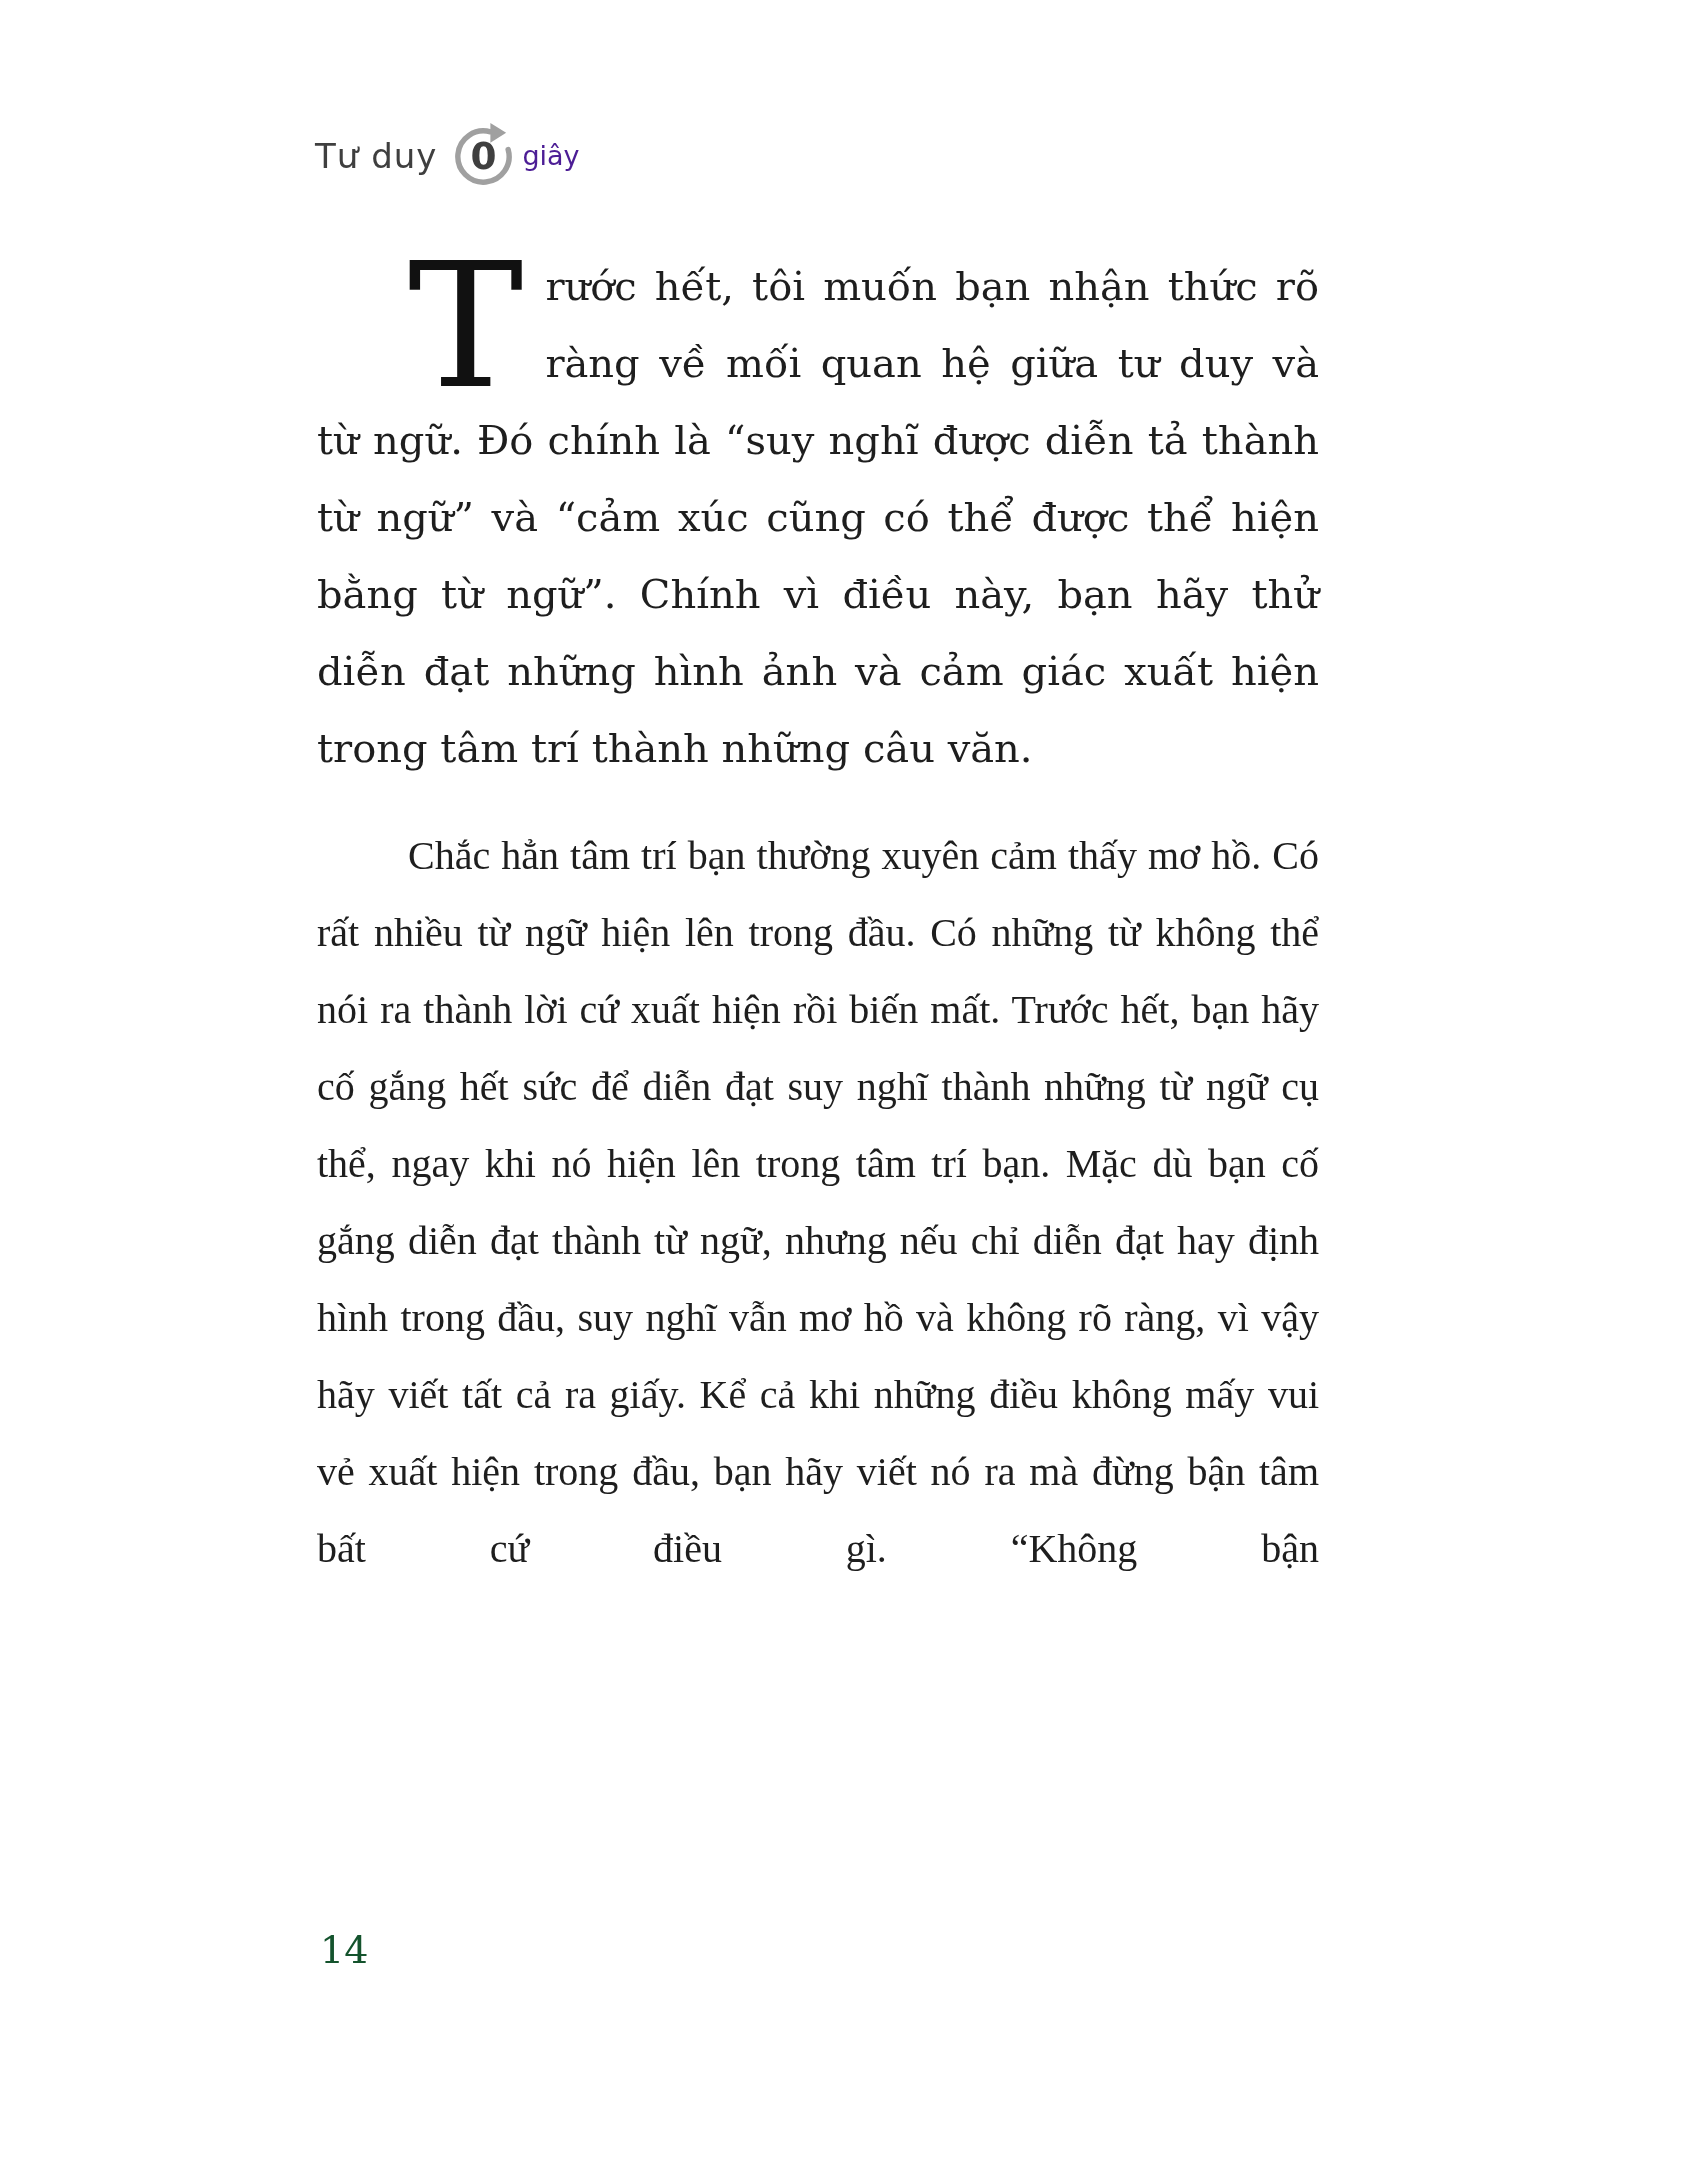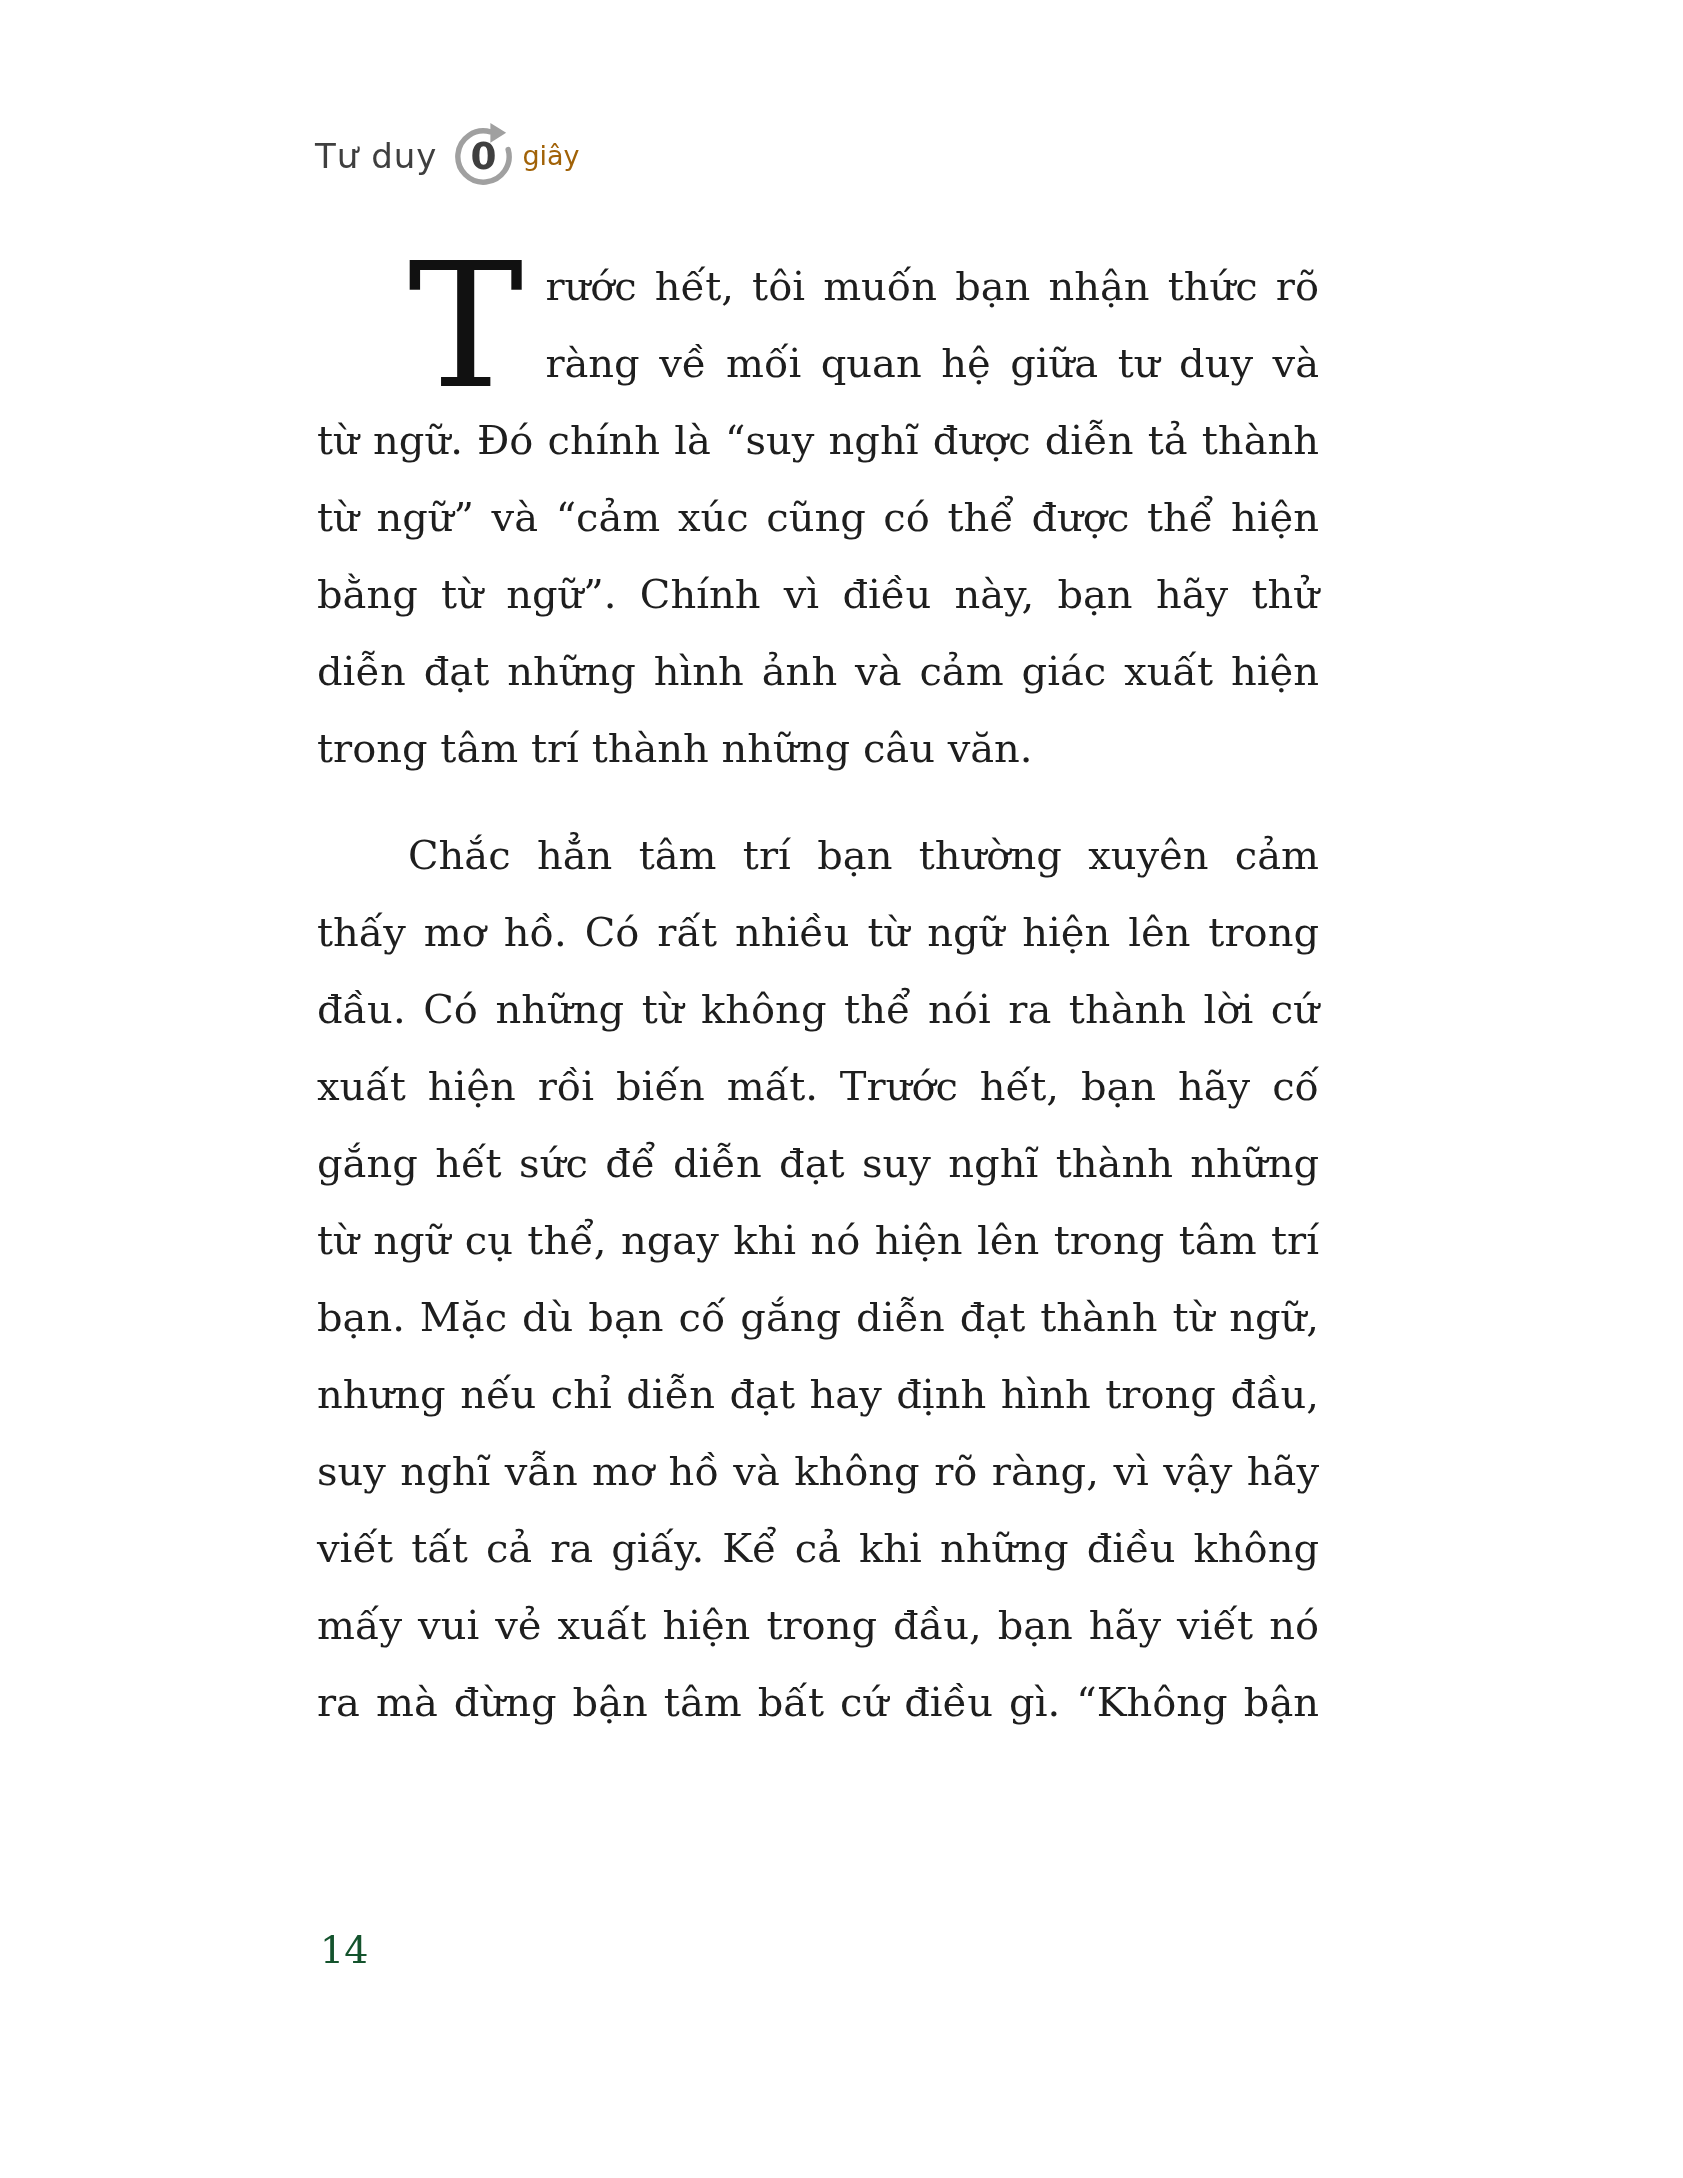--- a/index.html
+++ b/index.html
@@ -34,21 +34,21 @@
   }
   .logo {
     width: 69px;
     height: 69px;
     margin-left: 12px;
     margin-right: 4px;
     flex: 0 0 auto;
   }
   .brand-suffix {
     font-size: 27px;
-    color: #a16207;
+    color: #4c1d95;
   }
 
   
   .body-text {
     position: absolute;
     left: 317px;
     top: 248px;
     width: 1002px;
     font-size: 40px;
     line-height: 77px;
@@ -56,20 +56,21 @@
   }
   .body-text p {
     margin: 0 0 30px 0;
   }
   .body-text p.indent {
     text-indent: 91px;
   }
   .body-text p.p-last {
     text-align-last: justify;
     margin-bottom: 0;
+    font-family: Liberation Serif, serif;
   }
   .dropcap {
     float: left;
     font-size: 173px;
     line-height: 141px;
     margin: 8px 22px 0 91px;
     color: #111111;
   }
 
   

